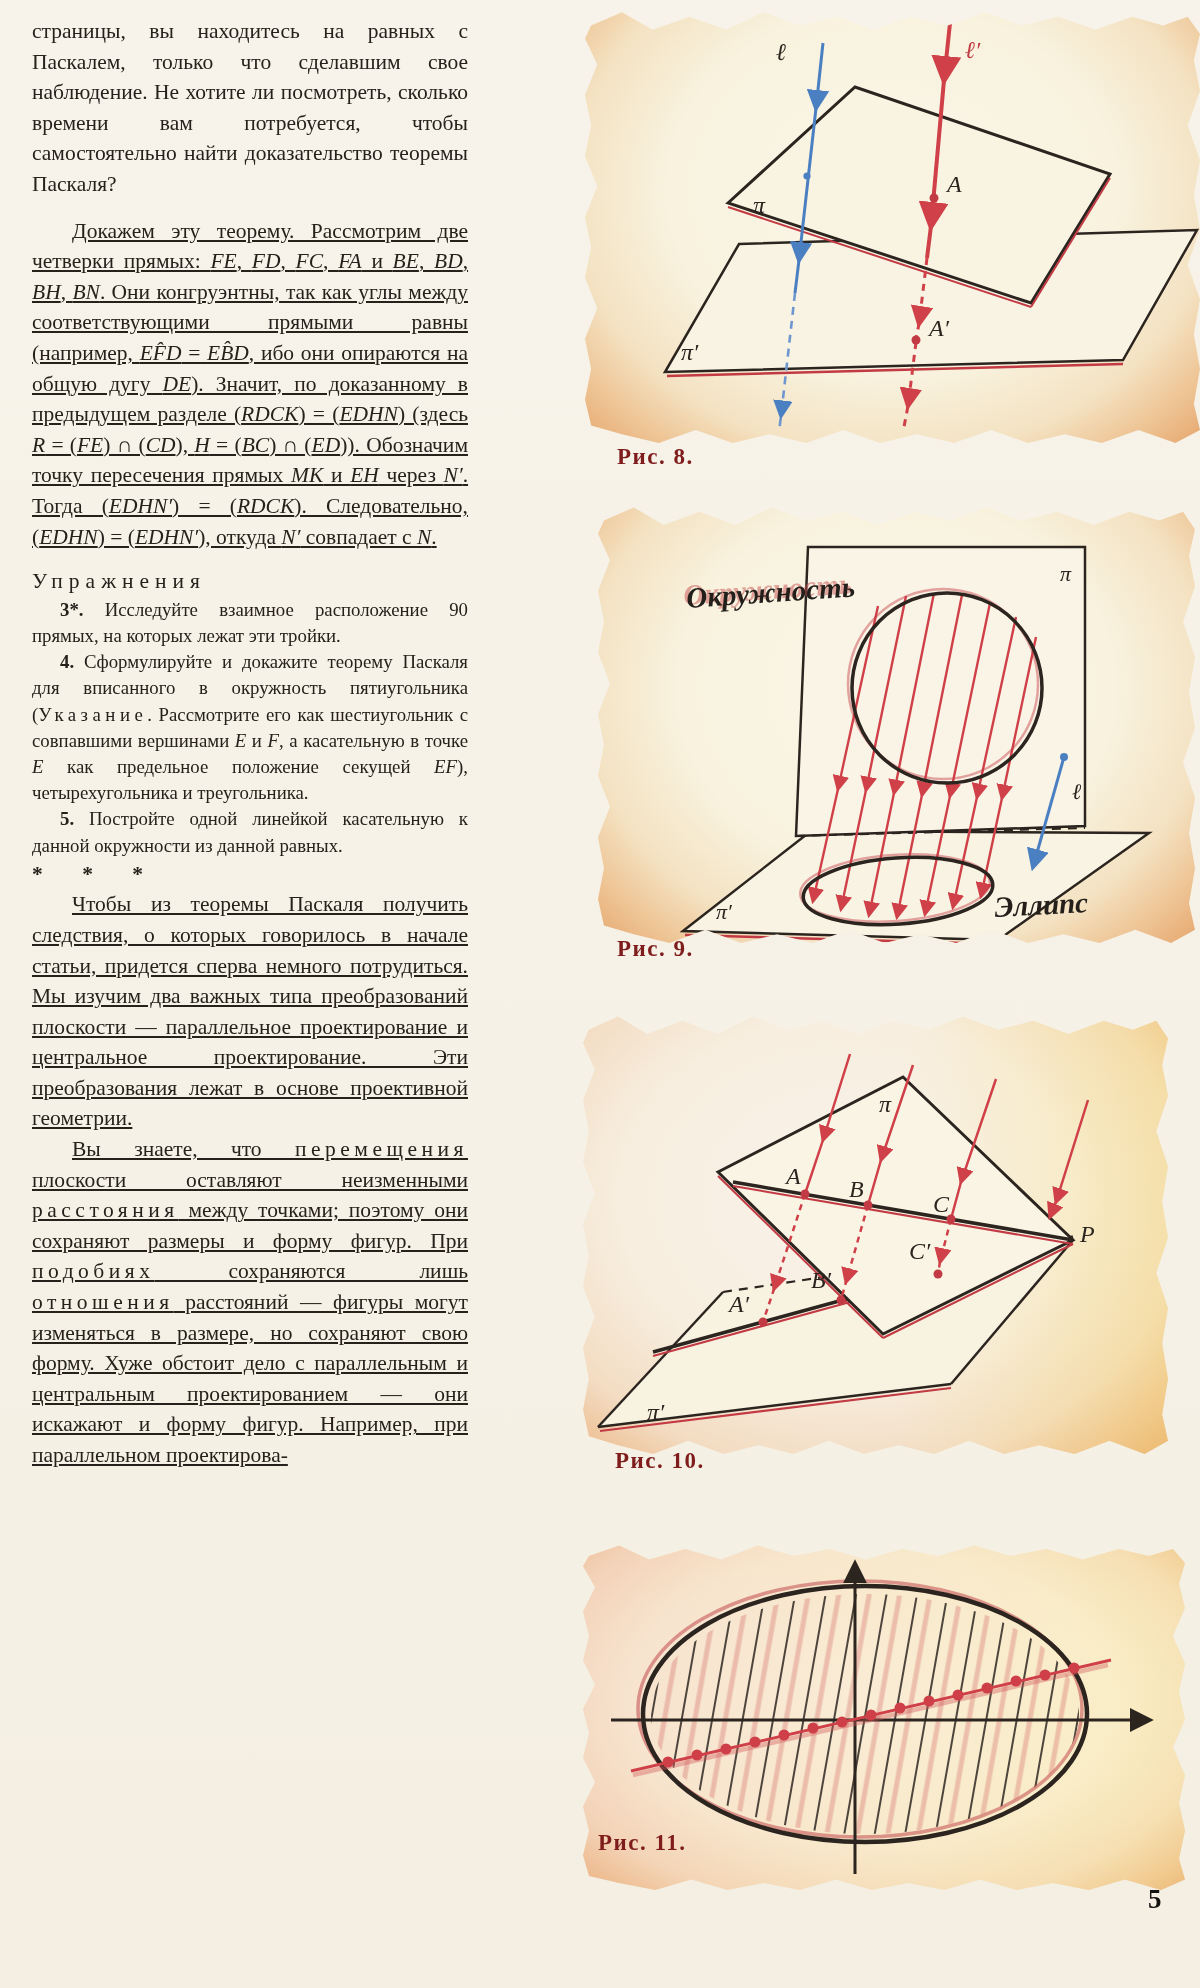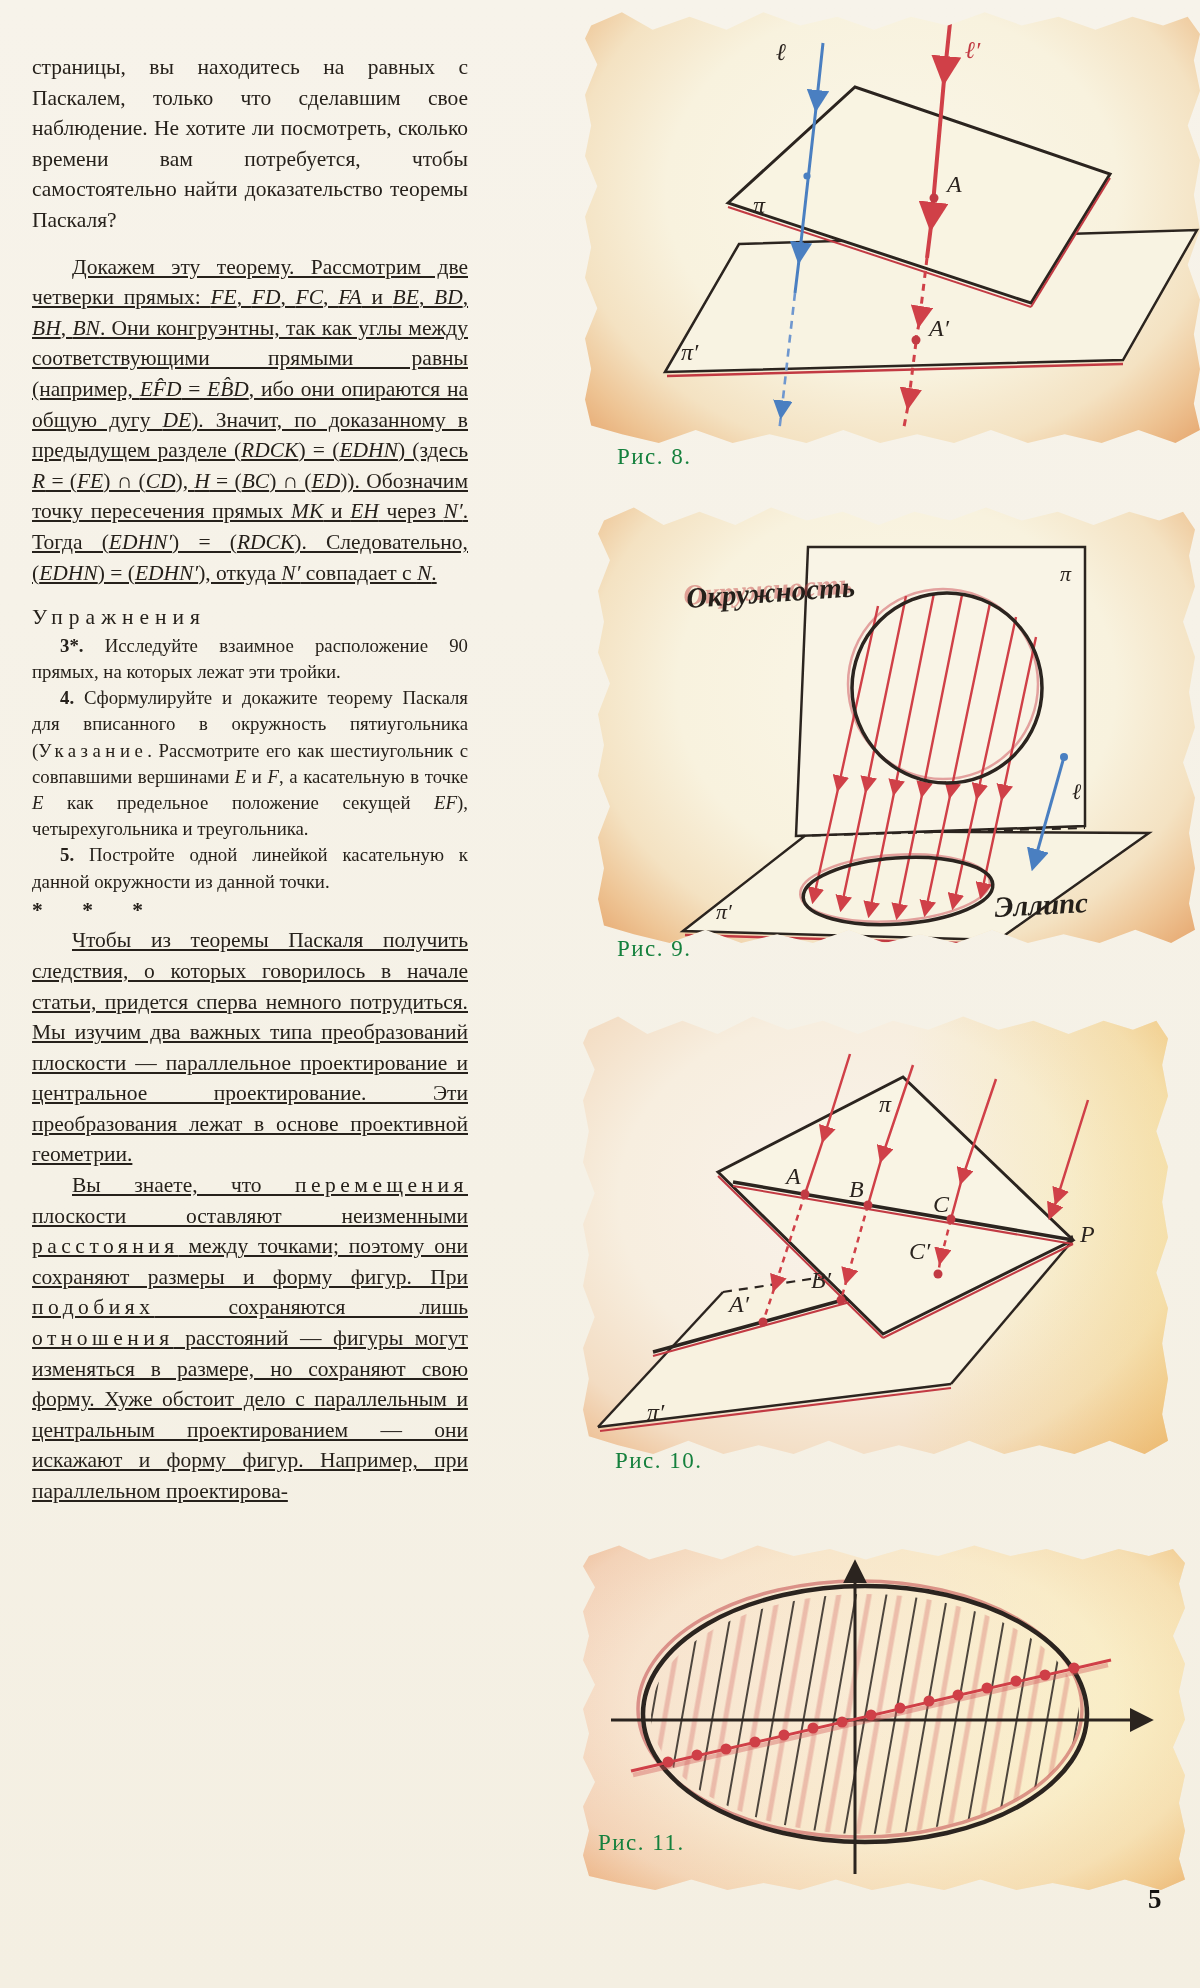--- a/index.html
+++ b/index.html
@@ -5,21 +5,21 @@
   html,body{margin:0;padding:0;}
   body{
     width:1200px;height:1988px;position:relative;overflow:hidden;
     background:linear-gradient(180deg,#f7f3ea 0%,#f5f1e6 60%,#f4efe2 100%);
     font-family:"Liberation Serif", serif;color:#26211b;
   }
   
   .col{position:absolute;left:32px;top:16px;width:436px;}
   .col p{margin:0;text-align:justify;font-size:21.5px;line-height:30.6px;}
   p.par{text-indent:40px;text-decoration:underline;}
-  p.first{text-indent:0;margin-top:36px;}
+  p.first{text-indent:0;}
   p.p2{margin-top:16px;}
   .sp{letter-spacing:4.5px;}
   i{font-style:italic;}
   .exwrap{margin-top:14px;}
   .exhead{font-size:19.5px;letter-spacing:6px;margin-bottom:8px;text-indent:0 !important;}
   .col p.ex{font-size:18.8px;line-height:26.2px;text-indent:28px;}
   .col p.ex b{font-weight:bold;}
   .stars{margin-top:24px;margin-bottom:20px;text-align:center;font-size:26px;
          letter-spacing:0;word-spacing:34px;text-indent:0 !important;font-weight:bold;}
   
@@ -30,41 +30,41 @@
   }
   #fig10.torn{
     background:linear-gradient(90deg, rgba(255,255,255,0) 55%, rgba(248,226,120,0.35) 100%),
       radial-gradient(ellipse at 45% 42%, #f9f2ea 0%, #f7eedf 50%, #f3dcc2 75%, #edbd90 90%, #e6a46d 100%);
   }
   #fig11.torn{
     background:linear-gradient(100deg, rgba(242,178,150,0.20) 0%, rgba(252,238,150,0.33) 90%),
       radial-gradient(ellipse at 48% 45%, #faf3ec 0%, #f8eede 55%, #f3d9c0 78%, #ecb98c 92%, #e5a06b 100%);
   }
   .torn svg{position:absolute;left:0;top:0;}
-  .figcap{position:absolute;font-weight:normal;font-size:23px;letter-spacing:1.5px;color:#15803d;}
+  .figcap{position:absolute;font-weight:bold;font-size:23px;letter-spacing:1.5px;color:#7f1d1d;}
   #pagenum{position:absolute;left:1148px;top:1884px;font-weight:bold;font-size:27px;color:#151310;}
   
   .flabel{font-family:"Liberation Serif",serif;font-style:italic;font-size:24px;fill:#2b241f;}
   .fsmall{font-size:22px;}
   .flred{fill:#c23a43;}
   .fscript{font-family:"Liberation Serif",serif;font-style:italic;font-weight:bold;font-size:29px;fill:#241f1a;}
   .fghost{fill:rgba(200,80,80,0.5);}
 </style>
 </head>
 <body>
 
 <div class="col">
   <p class="first">страницы, вы находитесь на равных с Паскалем, только что сделавшим свое наблюдение. Не хотите ли посмотреть, сколько времени вам потребуется, чтобы самостоятельно найти доказательство теоремы Паскаля?</p>
   <p class="par p2">Докажем эту теорему. Рассмотрим две четверки прямых: <i>FE</i>, <i>FD</i>, <i>FC</i>, <i>FA</i> и <i>BE</i>, <i>BD</i>, <i>BH</i>, <i>BN</i>. Они конгруэнтны, так как углы между соответствующими прямыми равны (например, <i>EF̂D</i> = <i>EB̂D</i>, ибо они опираются на общую дугу <i>DE</i>). Значит, по доказанному в предыдущем разделе (<i>RDCK</i>) = (<i>EDHN</i>) (здесь <i>R</i> = (<i>FE</i>) ∩ (<i>CD</i>), <i>H</i> = (<i>BC</i>) ∩ (<i>ED</i>)). Обозначим точку пересечения прямых <i>MK</i> и <i>EH</i> через <i>N′</i>. Тогда (<i>EDHN′</i>) = (<i>RDCK</i>). Следовательно, (<i>EDHN</i>) = (<i>EDHN′</i>), откуда <i>N′</i> совпадает с <i>N</i>.</p>
 
   <div class="exwrap">
     <p class="exhead">Упражнения</p>
     <p class="ex"><b>3*.</b> <span>Исследуйте взаимное расположение 90 прямых, на которых лежат эти тройки.</span></p>
     <p class="ex"><b>4.</b> <span>Сформулируйте и докажите теорему Паскаля для вписанного в окружность пятиугольника (<span class="sp">Указание</span>. Рассмотрите его как шестиугольник с совпавшими вершинами <i>E</i> и <i>F</i>, а касательную в точке <i>E</i> как предельное положение секущей <i>EF</i>), четырехугольника и треугольника.</span></p>
-    <p class="ex"><b>5.</b> <span>Постройте одной линейкой касательную к данной окружности из данной точки.</span></p>
+    <p class="ex"><b>5.</b> <span>Постройте одной линейкой касательную к данной окружности из данной равных.</span></p>
   </div>
 
   <p class="stars">* * *</p>
 
   <p class="par">Чтобы из теоремы Паскаля получить следствия, о которых говорилось в начале статьи, придется сперва немного потрудиться. Мы изучим два важных типа преобразований плоскости — параллельное проектирование и центральное проектирование. Эти преобразования лежат в основе проективной геометрии.</p>
   <p class="par">Вы знаете, что <span class="sp">перемещения</span> плоскости оставляют неизменными <span class="sp">расстояния</span> между точками; поэтому они сохраняют размеры и форму фигур. При <span class="sp">подобиях</span> сохраняются лишь <span class="sp">отношения</span> расстояний — фигуры могут изменяться в размере, но сохраняют свою форму. Хуже обстоит дело с параллельным и центральным проектированием — они искажают и форму фигур. Например, при параллельном проектирова-</p>
 </div>
 
 <div id="fig8" class="torn" style="left:585px;top:8px;width:615px;height:435px;">
 <svg width="615" height="435" viewBox="0 0 615 435">

